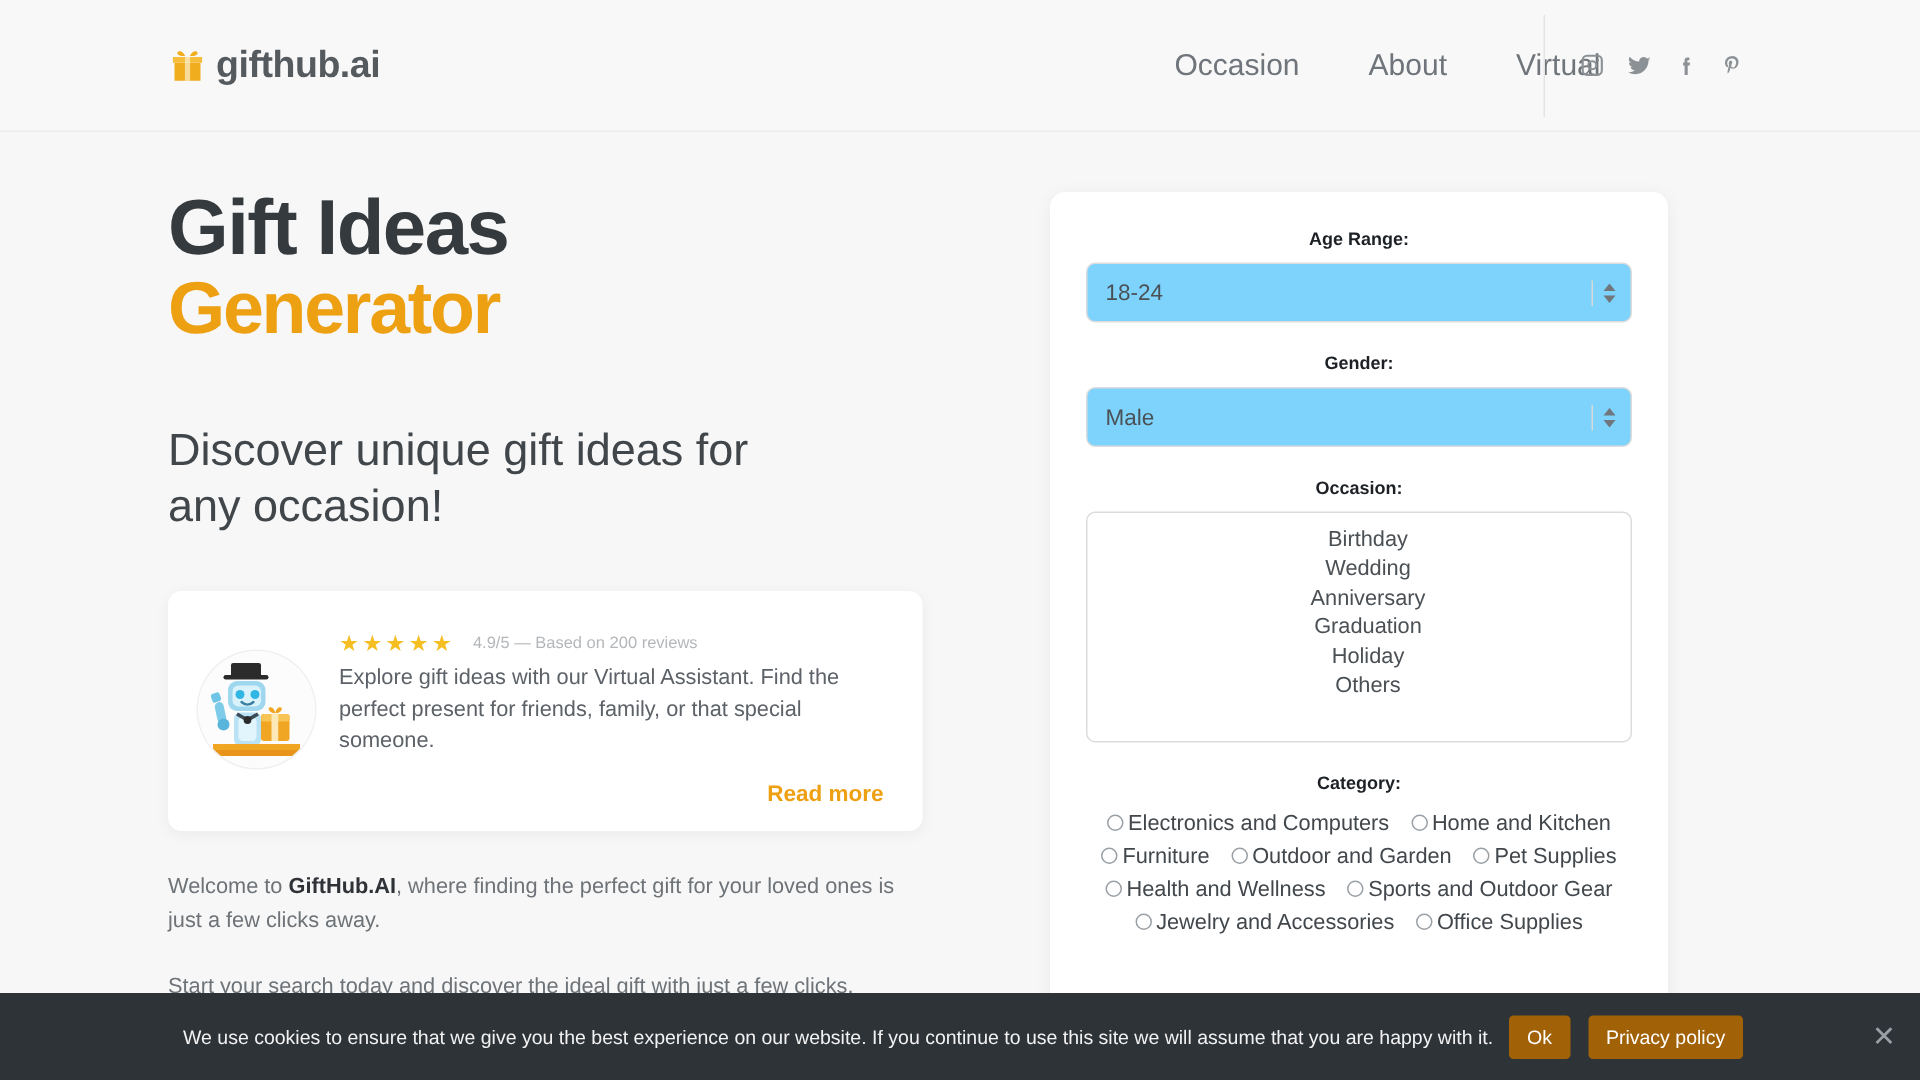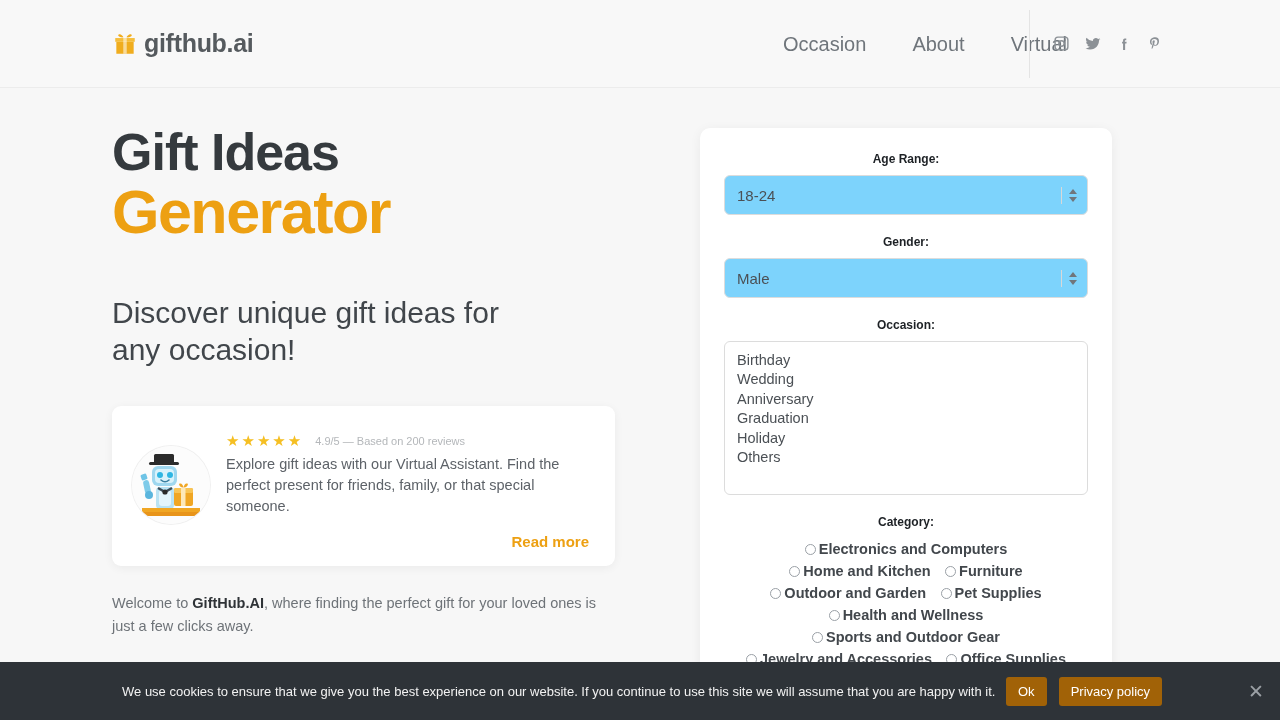--- a/index.html
+++ b/index.html
@@ -51,21 +51,21 @@
   .social svg { display: block; fill: #8c9196; }
 
   
   .main { display: flex; padding: 0 112px; }
   .left { width: 520px; padding-top: 38px; }
 
   .h1 {
     font-size: 52px; line-height: 1.0; font-weight: bold;
     color: #353a3e; letter-spacing: -1px;
   }
-  .h1 .accent { color: #eda012; font-size: 61px; letter-spacing: -1.5px;
+  .h1 .accent { color: #eda012; font-size: 49px; letter-spacing: -1.5px;
     display: block; margin-top: 4px; }
 
   .h2 {
     margin-top: 52px;
     font-size: 30px; line-height: 1.22;
     color: #41464b; font-weight: normal;
     max-width: 430px;
   }
 
   
@@ -142,37 +142,36 @@
     display: block; width: 0; height: 0;
     border-left: 4px solid transparent;
     border-right: 4px solid transparent;
   }
   .arrows i.up { border-bottom: 5px solid #70767c; }
   .arrows i.down { border-top: 5px solid #70767c; }
 
   .listbox {
     border: 1px solid #dcdcdc; border-radius: 6px;
     height: 154px; padding: 9px 0 0 12px;
-    background: #fff; overflow: hidden;
+    background: #fff; overflow: hidden; text-align: center;
   }
   .listbox div {
     font-size: 14.5px; line-height: 19.4px; color: #4b5055;
   }
 
   .radio-group {
     margin-top: 2px;
     text-align: center;
     line-height: 22px;
   }
   .radio-item {
     display: inline-block;
     margin: 0 5px;
     font-size: 14.5px; color: #42474c;
     white-space: nowrap;
-    font-weight: bold;
   }
   .radio-dot {
     display: inline-block;
     width: 11px; height: 11px;
     border: 1px solid #9aa0a6;
     border-radius: 50%;
     vertical-align: -1px;
     margin-right: 3px;
     background: #fff;
   }

